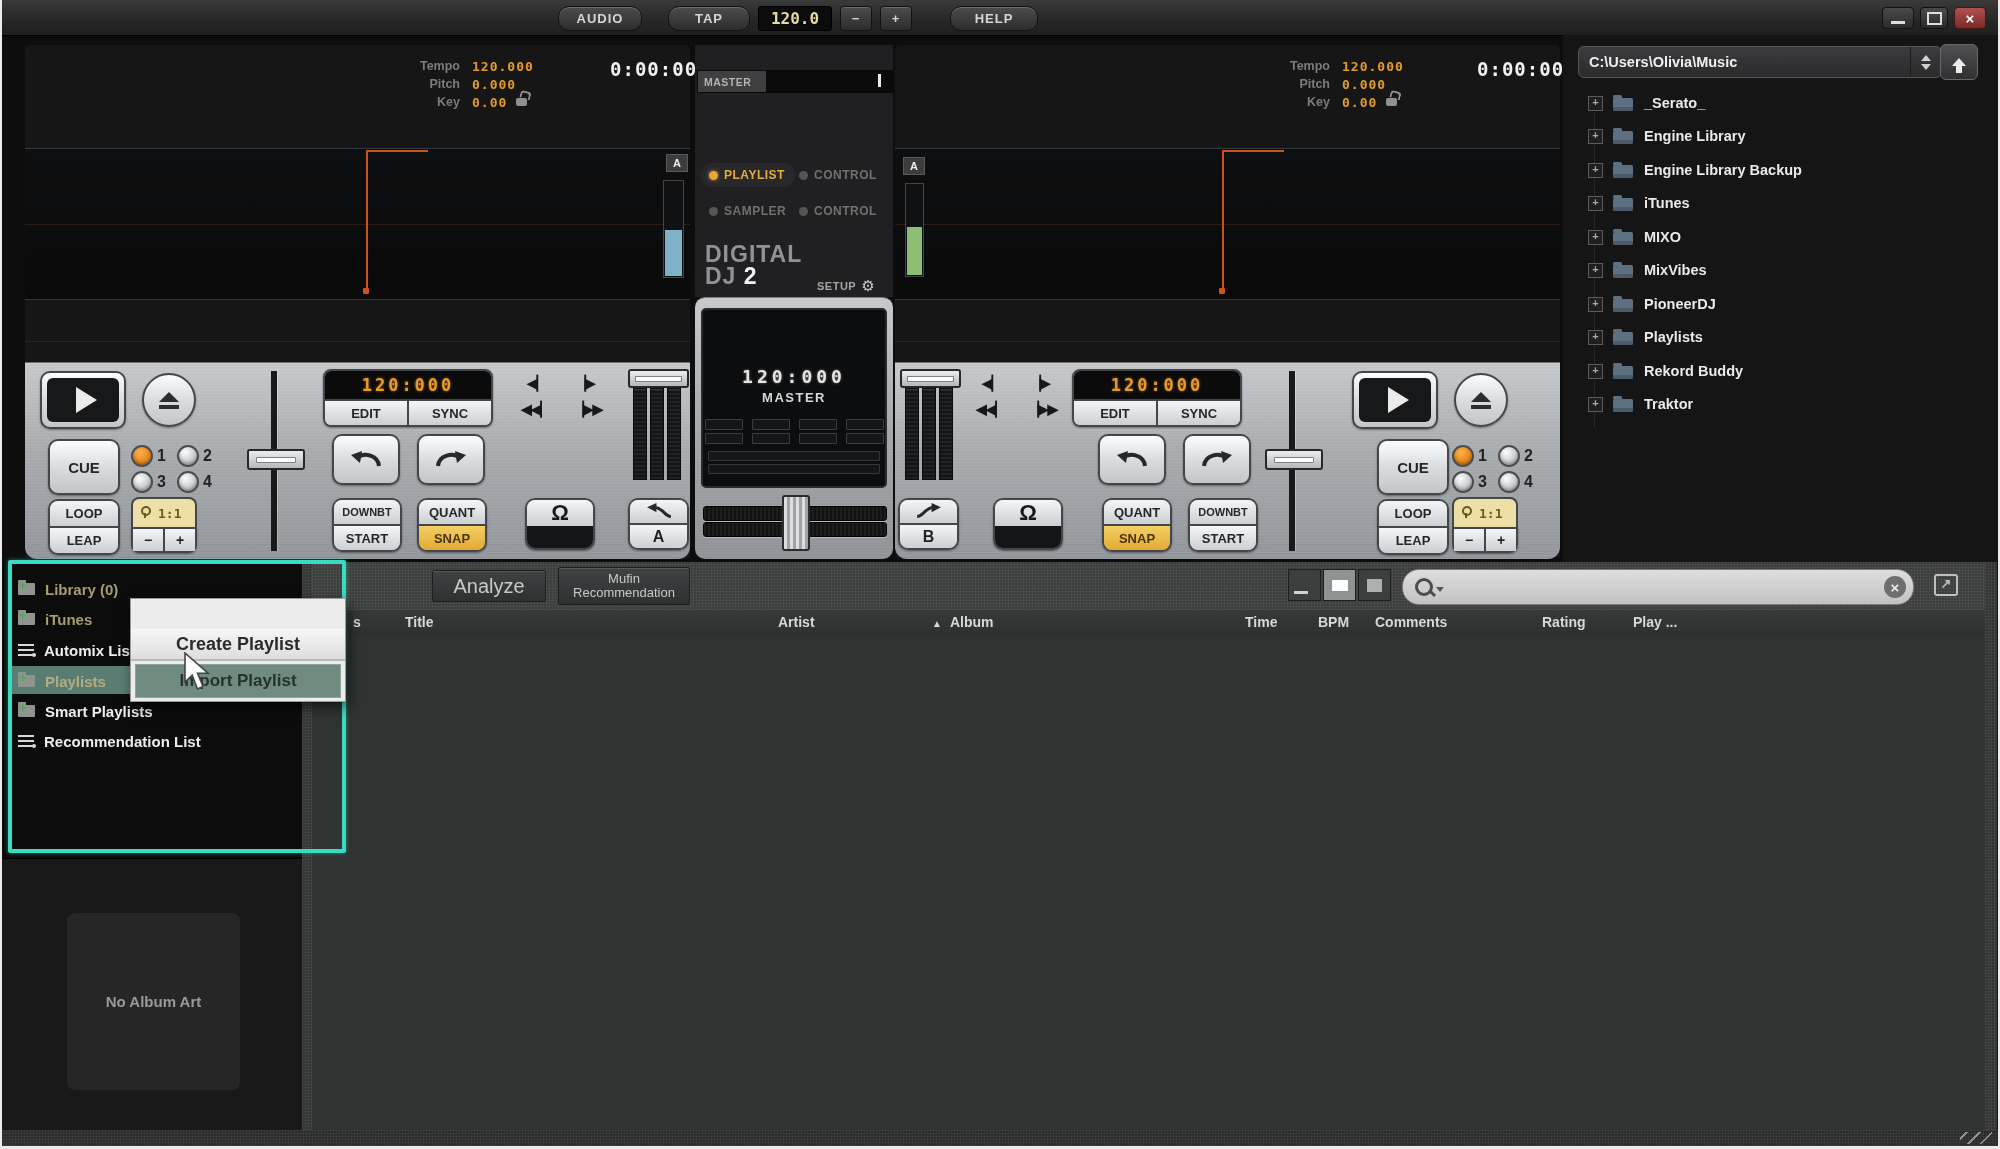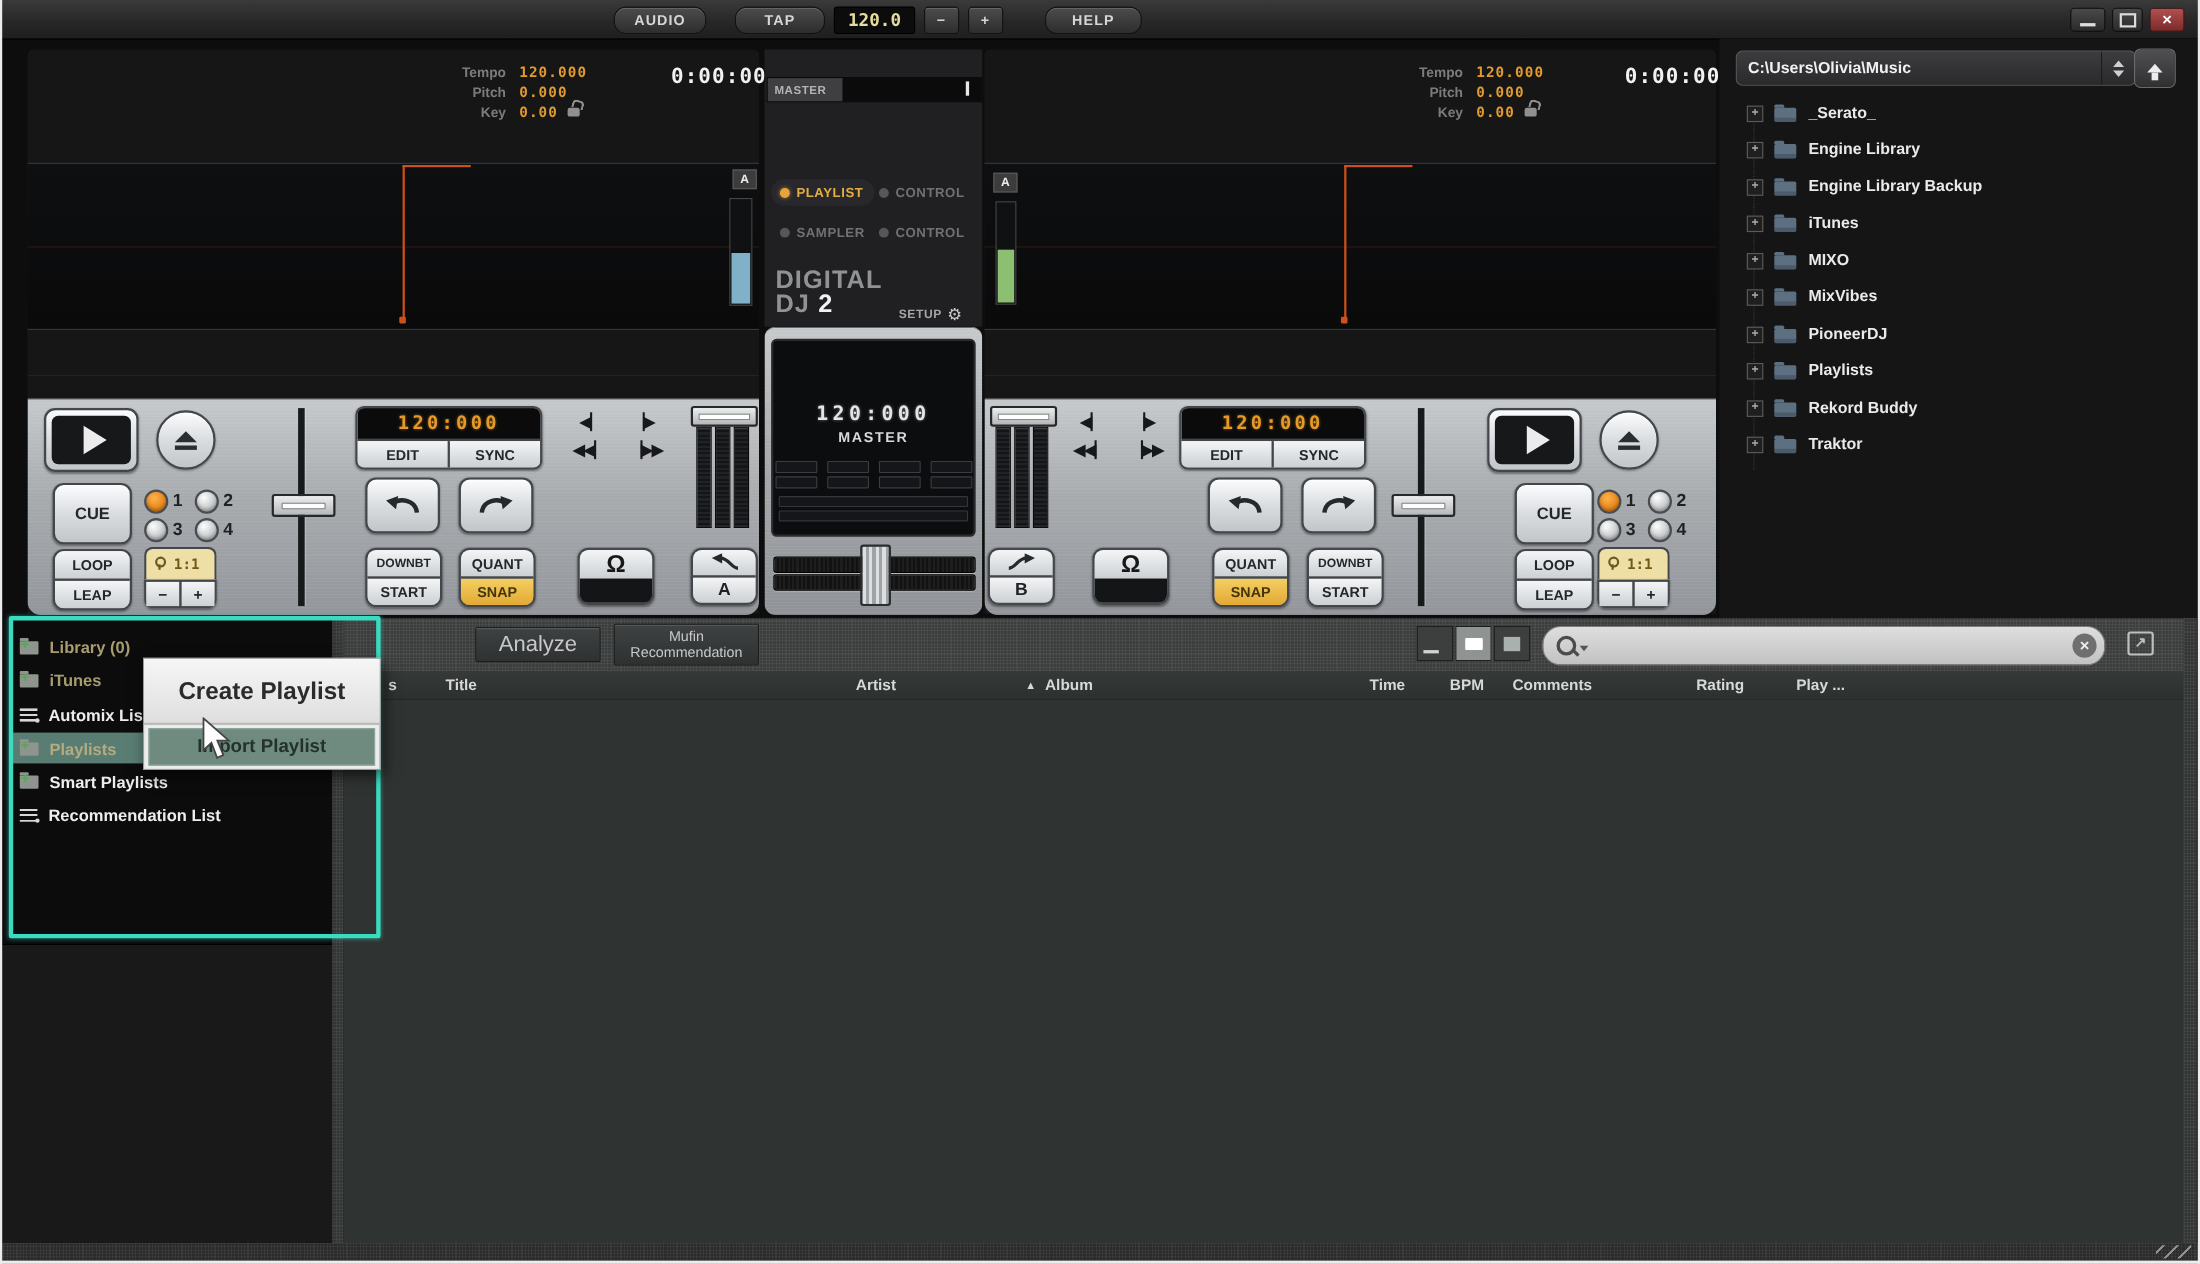--- a/index.html
+++ b/index.html
@@ -111,21 +111,21 @@
   .sfolder::before{content:"";position:absolute;top:-3px;left:0;width:8px;height:3px;background:#8f948f;border-radius:1px 1px 0 0;}
   .sfolder .pl{position:absolute;left:1px;top:-4px;color:#46b246;font-size:13px;font-weight:bold;line-height:13px;}
   .ilist{width:16px;height:12px;background:repeating-linear-gradient(180deg,#d8d8d8 0 2px,transparent 2px 5px);position:relative;}
   .ilist::after{content:"";position:absolute;right:-2px;bottom:-1px;width:4px;height:4px;border-radius:50%;background:#d8d8d8;}
   .sblabel{font-size:15px;font-weight:bold;margin-left:10px;}
   .c-tan{color:#a79d6e;}
   .c-tan2{color:#b5ab80;}
   .c-white{color:#ededed;}
   .tealbox{border:4px solid #39dcc1;border-radius:2px;box-shadow:0 0 4px rgba(57,220,193,.5);}
   .ctxmenu{background:#ececec;border:1px solid #9a9a9a;box-shadow:3px 5px 12px rgba(0,0,0,.6);}
-  .ctx1{height:58px;background:linear-gradient(180deg,#f6f6f6,#dedede);display:flex;align-items:center;justify-content:center;color:#2b2b2b;font-weight:bold;font-size:22px;}
+  .ctx1{height:30px;background:linear-gradient(180deg,#f6f6f6,#dedede);display:flex;align-items:center;justify-content:center;color:#2b2b2b;font-weight:bold;font-size:18px;margin-top:30px;}
   .ctxdiv{height:2px;background:#b9b9b9;}
   .ctx2{margin:3px 4px;height:32px;background:#6f8b80;border:1px solid #8da79b;display:flex;align-items:center;justify-content:center;color:#23332c;font-weight:bold;font-size:17px;}
   
   .texgrid{background-image:repeating-linear-gradient(0deg,rgba(255,255,255,.05) 0 1px,transparent 1px 3px),repeating-linear-gradient(90deg,rgba(255,255,255,.05) 0 1px,transparent 1px 3px);}
   .libtoolbar{background-color:#3b3e3d;}
   .dkbtn{background:linear-gradient(180deg,#3f4242,#2e3131);border:1px solid #1d1f1f;box-shadow:inset 0 1px 0 rgba(255,255,255,.12);color:#c9c9c9;display:flex;align-items:center;justify-content:center;border-radius:2px;}
   .vtog{width:31px;height:30px;border:1px solid #1d1f1f;display:flex;align-items:center;justify-content:center;}
   .searchpill{background:linear-gradient(180deg,#dedede,#c2c2c2);border:1px solid #7e7e7e;border-radius:17px;display:flex;align-items:center;}
   .mag{position:relative;width:12px;height:12px;border:3px solid #4c4c4c;border-radius:50%;}
   .mag::after{content:"";position:absolute;width:7px;height:3px;background:#4c4c4c;transform:rotate(45deg);right:-6px;bottom:-2px;}
@@ -559,20 +559,23 @@
           <span class="sfolder">
             <span class="pl">+</span>
           </span>
           <span class="sblabel c-white">Smart Playlists</span>
         </div>
       <div class="abs sbitem" style="left:18px;top:167px;">
           <span class="ilist"></span>
           <span class="sblabel c-white">Recommendation List</span>
         </div>
     </div>
+    <div class="abs" style="left:67px;top:351px;width:173px;height:177px;background:#262627;border-radius:8px;display:flex;align-items:center;justify-content:center;">
+      <span style="color:#9a9a9a;font-weight:bold;font-size:15px;">No Album Art</span>
+    </div>
   </div>
 
   <div class="abs tealbox" style="left:8px;top:560px;width:330px;height:285px;z-index:50;pointer-events:none;"></div>
 
   <div class="abs texgrid" style="left:302px;top:562px;width:10px;height:568px;background-color:#343636;"></div>
 
   <div class="abs libtoolbar texgrid" style="left:312px;top:562px;width:1685px;height:48px;">
     <div class="abs dkbtn" style="left:120px;top:8px;width:112px;height:30px;font-size:20px;">Analyze</div>
     <div class="abs dkbtn" style="left:246px;top:5px;width:130px;height:36px;flex-direction:column;font-size:13px;line-height:1.05;">
       <span>Mufin</span>

